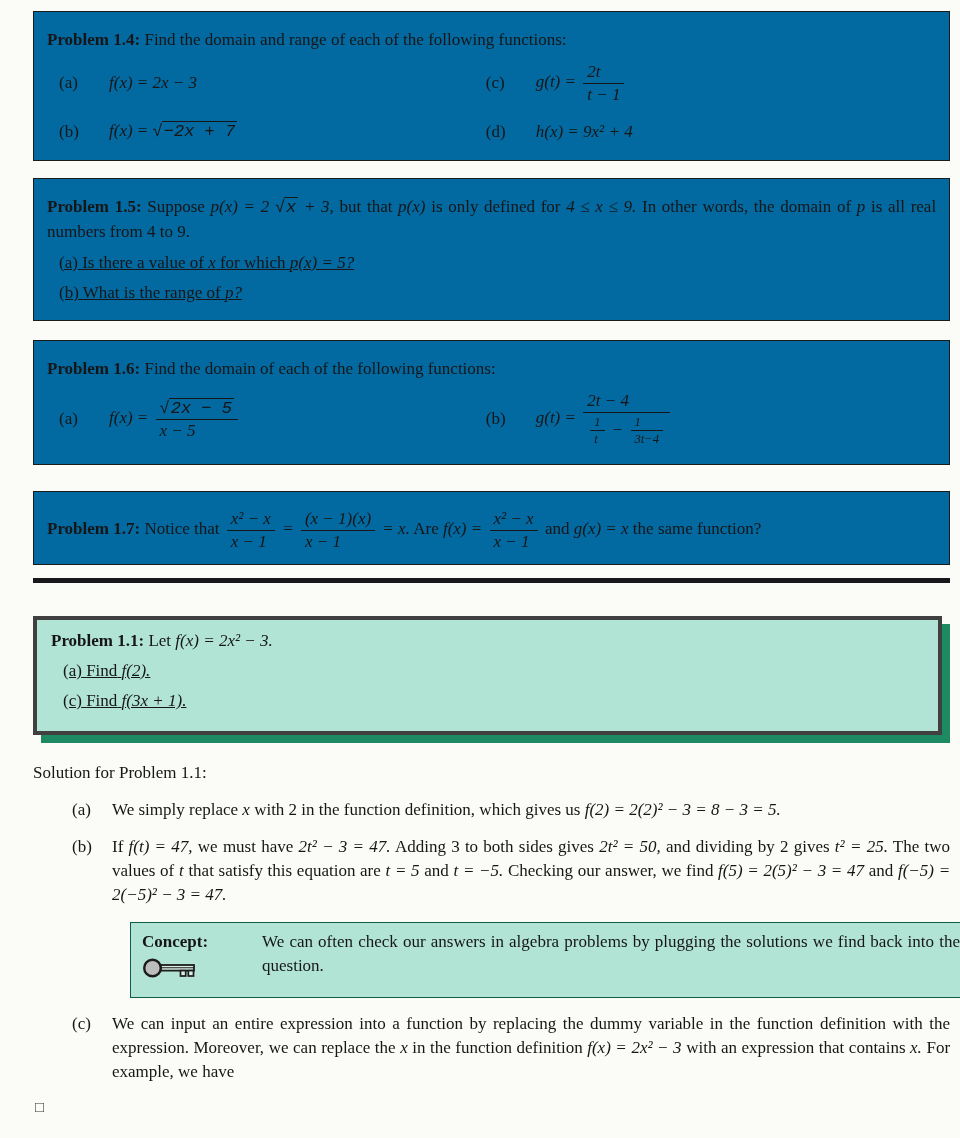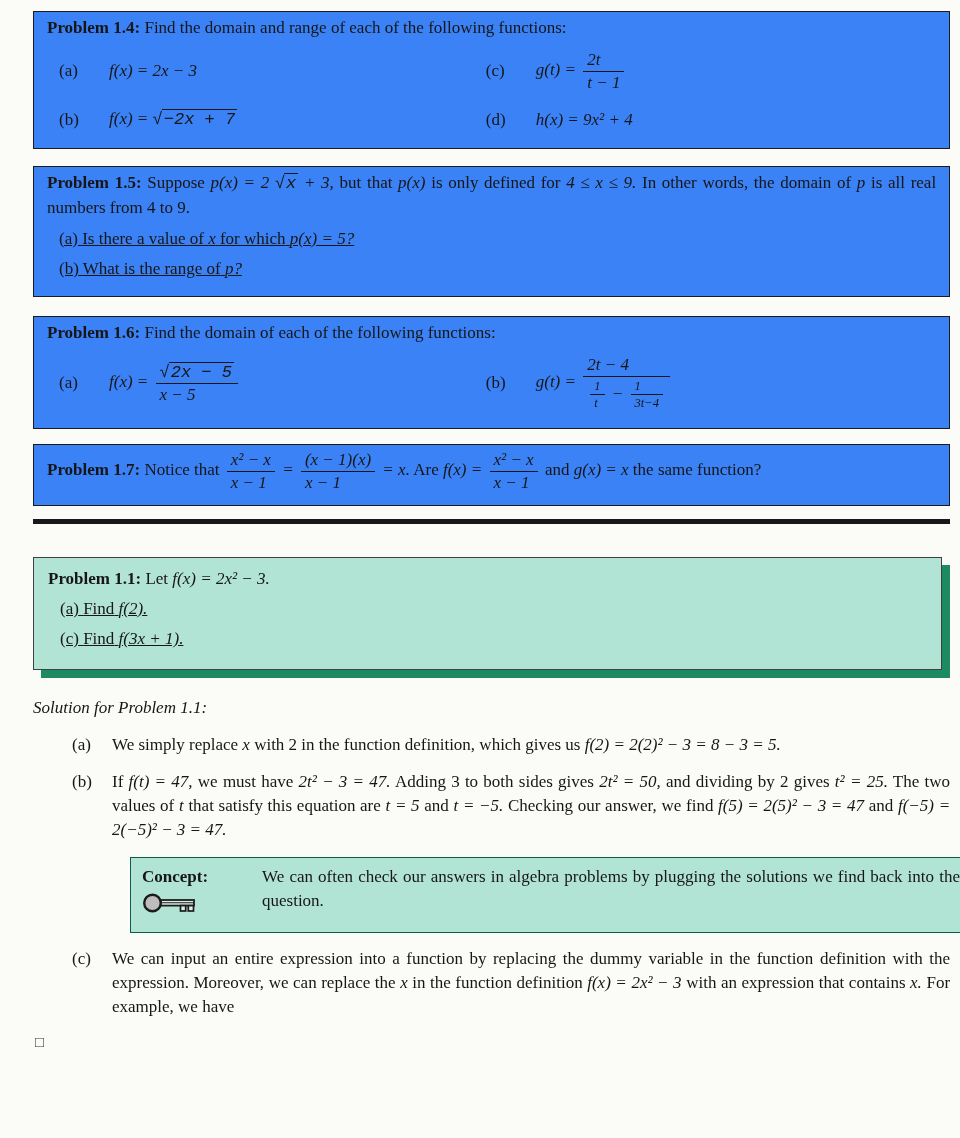--- a/index.html
+++ b/index.html
@@ -9,26 +9,26 @@
     background: #fbfbf8;
     font-family: "Liberation Serif", "DejaVu Serif", serif;
     font-size: 17px; line-height: 1.42; color: #161616;
     overflow: hidden;
   }
   .page { padding: 11px 10px 4px 33px; }
 
   
   .box-gray {
     border: 1.6px solid #1b1b1b;
-    background: #3b82f6;
-    padding: 2px 13px 9px 13px;
+    background: #0369a1;
+    padding: 14px 13px 9px 13px;
   }
   .mb17 { margin-bottom: 17px; }
   .mb19 { margin-bottom: 19px; }
-  .mb15 { margin-bottom: 15px; }
+  .mb15 { margin-bottom: 26px; }
   .mb13 { margin-bottom: 13px; }
 
   .phead { text-align: justify; margin: 2px 0 2px 0; }
   .plabel { font-weight: bold; }
 
   .two-col { display: grid; grid-template-columns: 48% 52%; grid-auto-flow: column; }
   .rows2 { grid-template-rows: auto auto; }
   .item { display: flex; align-items: center; gap: 24px; padding-left: 12px; margin: 7px 0; }
   .item .ilabel { min-width: 26px; }
   .item-line { display: block; padding-left: 12px; margin: 6px 0; text-decoration: underline; }
@@ -47,28 +47,28 @@
   .double-rule {
     height: 3px;
     border-top: 2.5px solid #17171c;
     border-bottom: 3px solid #17171c;
     margin: 0 0 33px 0;
   }
 
   
   .box-teal {
     background: #b2e4d6;
-    border: 1px solid #404040;
+    border: 4px solid #404040;
     box-shadow: 8px 8px 0 #1e8a63;
     padding: 7px 14px 12px 14px;
     margin-right: 8px;
   }
 
   
-  .sol-head { font-style: italic; margin: 26px 0 12px 0; }
+  .sol-head { margin: 26px 0 12px 0; }
   .sol-item { display: flex; gap: 12px; padding-left: 39px; margin: 13px 0; }
   .sol-item .ilabel { min-width: 28px; }
   .sol-text { text-align: justify; flex: 1; }
   .equation { text-align: center; margin: 16px 40px 14px 0; }
 
   
   .concept {
     display: grid; grid-template-columns: 106px 1fr; column-gap: 14px;
     background: #b2e4d6; border: 1.4px solid #0e5b46;
     margin: 14px 0 14px 97px; width: 900px;

